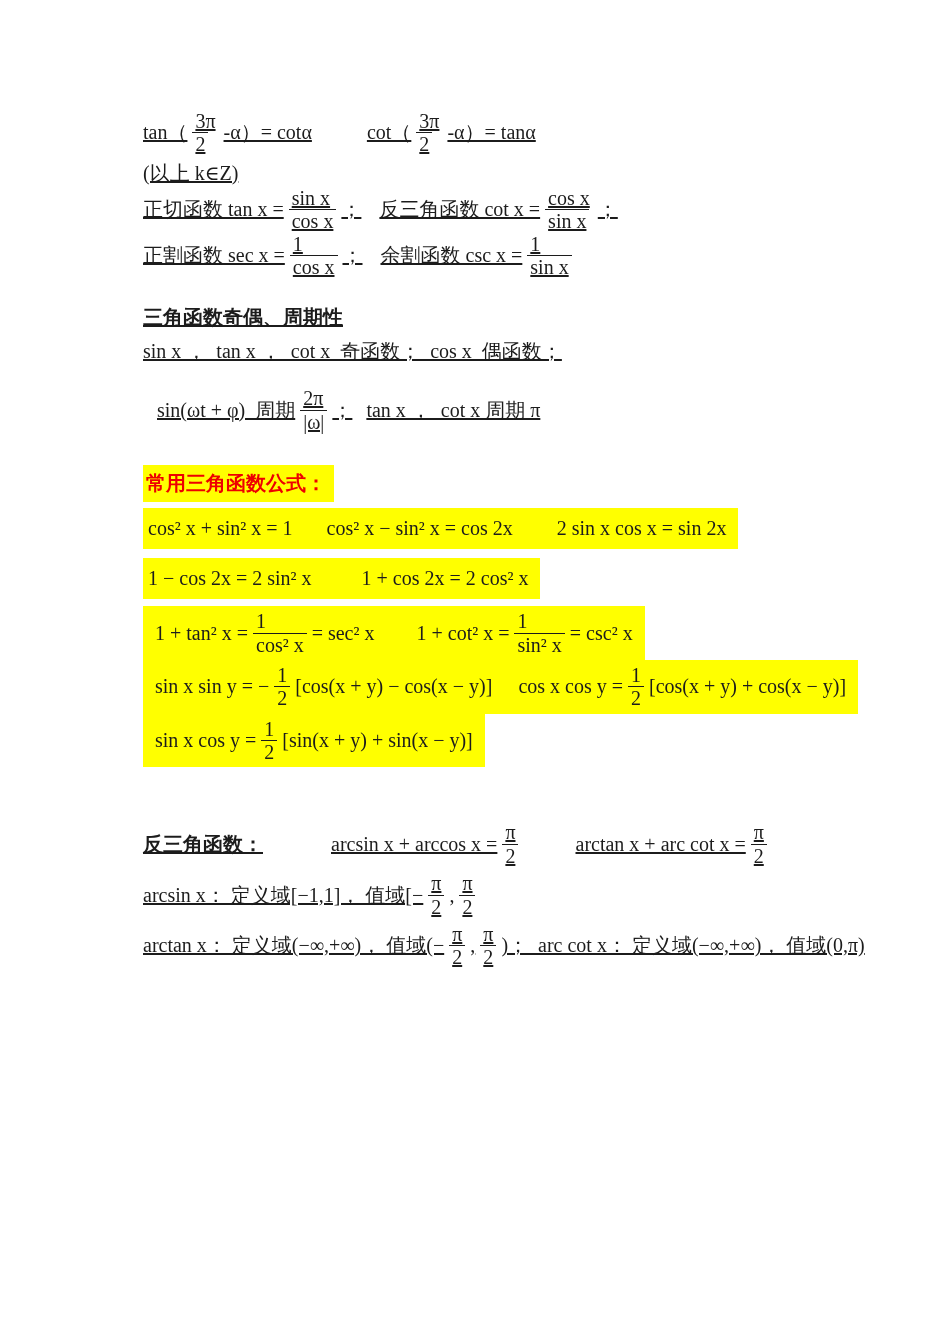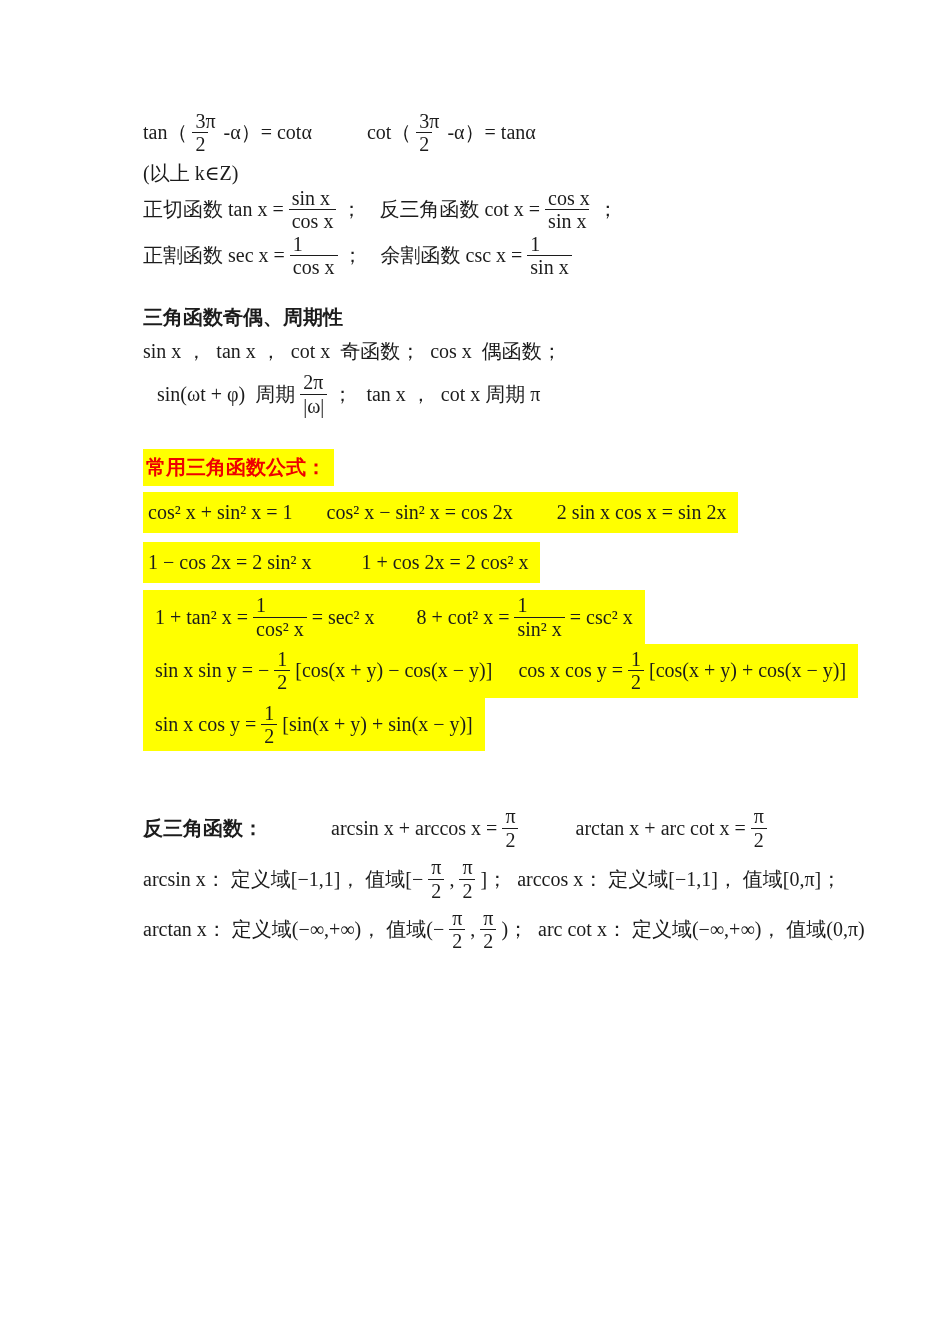--- a/index.html
+++ b/index.html
@@ -4,21 +4,21 @@
 <style>
   html, body { margin:0; padding:0; }
   body {
     width: 942px; height: 1333px;
     background: #ffffff;
     font-family: "Liberation Serif", "DejaVu Serif", serif;
     color: #1c1c1c;
     overflow: hidden;
   }
   .content { padding: 110px 30px 0 143px; font-size: 20px; }
-  .line { display:flex; align-items:center; white-space:pre; }
+  .line { display:flex; align-items:center; white-space:pre;text-decoration:underline; }
   .bold { font-weight: bold; }
   .red  { color: #ee0000; text-align: center; }
 
   
   .frac { display:inline-flex; flex-direction:column; align-items:flex-start;
           text-align:center; margin:0 5px; line-height:1.12; }
   .frac .num { padding:0 3px; }
   .frac .den { border-top:1.4px solid #1c1c1c; padding:0 3px; }
 
   
@@ -28,21 +28,21 @@
   .hl-pad-frac { padding: 4px 12px 4px 12px; }
 
   
   .sp { display:inline-block; height:1px; }
   .sp14{width:14px} .sp18{width:18px} .sp26{width:26px} .sp34{width:34px}
   .sp42{width:42px} .sp44{width:44px} .sp50{width:50px} .sp52{width:52px}
   .sp55{width:55px} .sp68{width:68px}
 
   
   .mb4{margin-bottom:4px} .mb5{margin-bottom:5px} .mb6{margin-bottom:6px}
-  .mb7{margin-bottom:7px} .mb9{margin-bottom:9px} .mb10{margin-bottom:6px}
+  .mb7{margin-bottom:7px} .mb9{margin-bottom:9px} .mb10{margin-bottom:22px}
   .mb26{margin-bottom:26px} .mb32{margin-bottom:32px} .mb46{}
   .mb54{margin-bottom:54px}
 </style>
 </head>
 <body>
 
 <div class="content">
 
   <div class="line mb4">
     <span>tan（</span>
@@ -135,21 +135,21 @@
 
   <div>
     <span class="hl hl-pad-frac">
       <span>1 + tan² x =</span>
       <span class="frac">
         <span class="num">1</span>
         <span class="den">cos² x</span>
       </span>
       <span>= sec² x</span>
       <span class="sp sp42"></span>
-      <span>8 + cot² x =</span>
+      <span>1 + cot² x =</span>
       <span class="frac">
         <span class="num">1</span>
         <span class="den">sin² x</span>
       </span>
       <span>= csc² x</span>
     </span>
   </div>
 
   <div>
     <span class="hl hl-pad-frac">
@@ -200,21 +200,20 @@
     <span>arcsin x： 定义域[−1,1]， 值域[−</span>
     <span class="frac">
       <span class="num">π</span>
       <span class="den">2</span>
     </span>
     <span>,</span>
     <span class="frac">
       <span class="num">π</span>
       <span class="den">2</span>
     </span>
-    <span>]；  arccos x： 定义域[−1,1]， 值域[0,π]；</span>
   </div>
 
   <div class="line">
     <span>arctan x： 定义域(−∞,+∞)， 值域(−</span>
     <span class="frac">
       <span class="num">π</span>
       <span class="den">2</span>
     </span>
     <span>,</span>
     <span class="frac">

